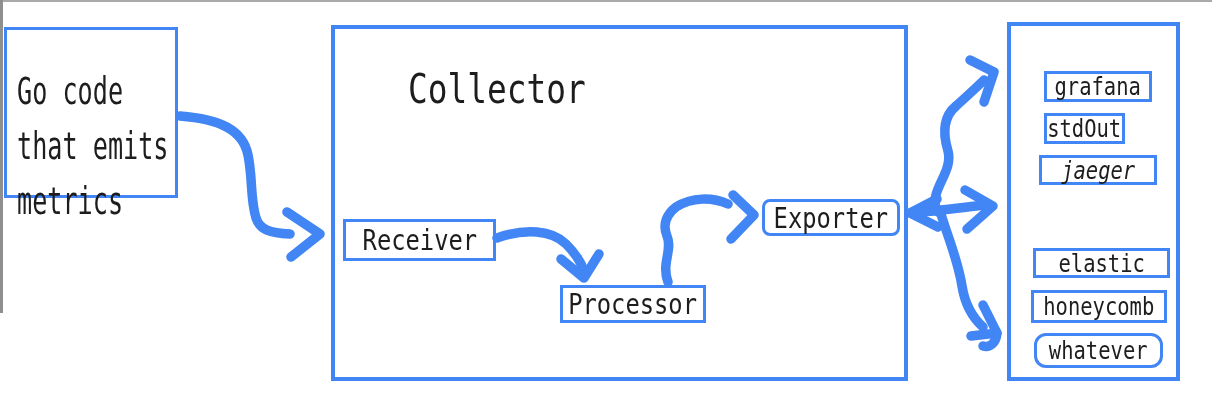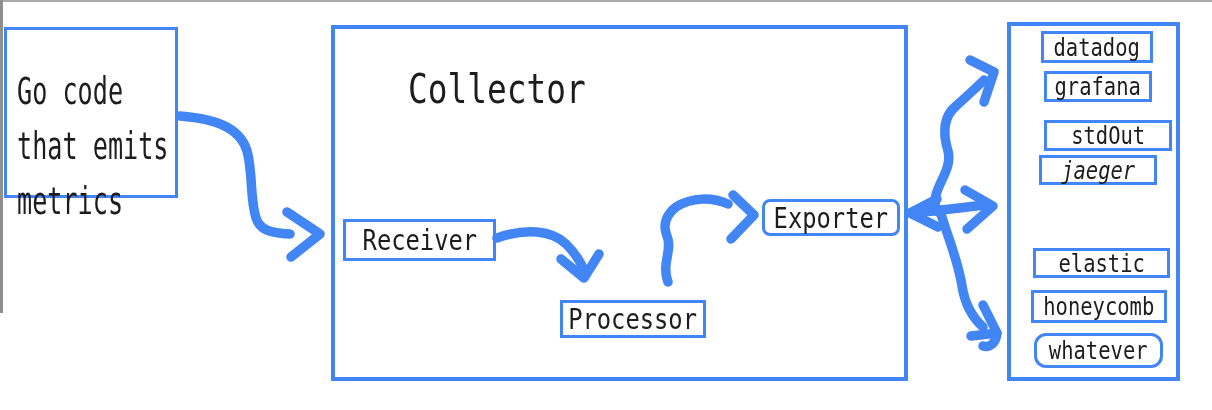--- a/index.html
+++ b/index.html
@@ -18,21 +18,21 @@
   .src-text{position:absolute;left:10px;top:34px;transform:scaleX(0.68);transform-origin:left top;}
   .src-text div{font-size:37px;line-height:55px;white-space:pre;}
 
   
   .collector{left:331px;top:25px;width:577px;height:356px;}
   .collector-title{position:absolute;left:408px;top:66px;font-size:40px;transform:scaleX(0.82);transform-origin:left top;white-space:pre;}
 
   .stage{display:flex;align-items:center;justify-content:center;}
   .stage span{font-size:29px;transform:scaleX(0.82);white-space:pre;}
   .receiver{left:343px;top:219px;width:153px;height:42px;}
-  .processor{left:560px;top:285px;width:146px;height:38px;margin-top:15px;}
+  .processor{left:560px;top:285px;width:146px;height:38px;}
   .exporter{left:762px;top:199px;width:138px;height:37px;border-radius:8px;}
 
   
   .dest-container{left:1007px;top:22px;width:173px;height:359px;}
   .dest{display:flex;align-items:center;justify-content:center;}
   .dest span{font-size:25px;transform:scaleX(0.82);white-space:pre;}
 
   svg.arrows{position:absolute;left:0;top:0;pointer-events:none;}
   svg.arrows path{fill:none;stroke:var(--accent,#4285f4);stroke-width:9.5;stroke-linecap:round;stroke-linejoin:round;}
 </style>
@@ -59,27 +59,24 @@
     <span>Receiver</span>
   </div>
   <div class="bluebox stage processor">
     <span>Processor</span>
   </div>
   <div class="bluebox stage exporter">
     <span>Exporter</span>
   </div>
 
   <div class="bluebox thick dest-container"></div>
-  <div class="bluebox dest" style="left:1041px;top:31px;width:112px;height:32px;">
-    <span>datadog</span>
-  </div>
   <div class="bluebox dest" style="left:1044px;top:71px;width:108px;height:31px;">
     <span>grafana</span>
   </div>
-  <div class="bluebox dest" style="left:1044px;top:120px;width:128px;height:31px;">
+  <div class="bluebox dest" style="left:1044px;top:113px;width:81px;height:31px;">
     <span>stdOut</span>
   </div>
   <div class="bluebox dest" style="left:1039px;top:155px;width:118px;height:30px;font-style:italic;">
     <span>jaeger</span>
   </div>
   <div class="bluebox dest" style="left:1033px;top:248px;width:137px;height:30px;">
     <span>elastic</span>
   </div>
   <div class="bluebox dest" style="left:1031px;top:290px;width:136px;height:33px;">
     <span>honeycomb</span>

